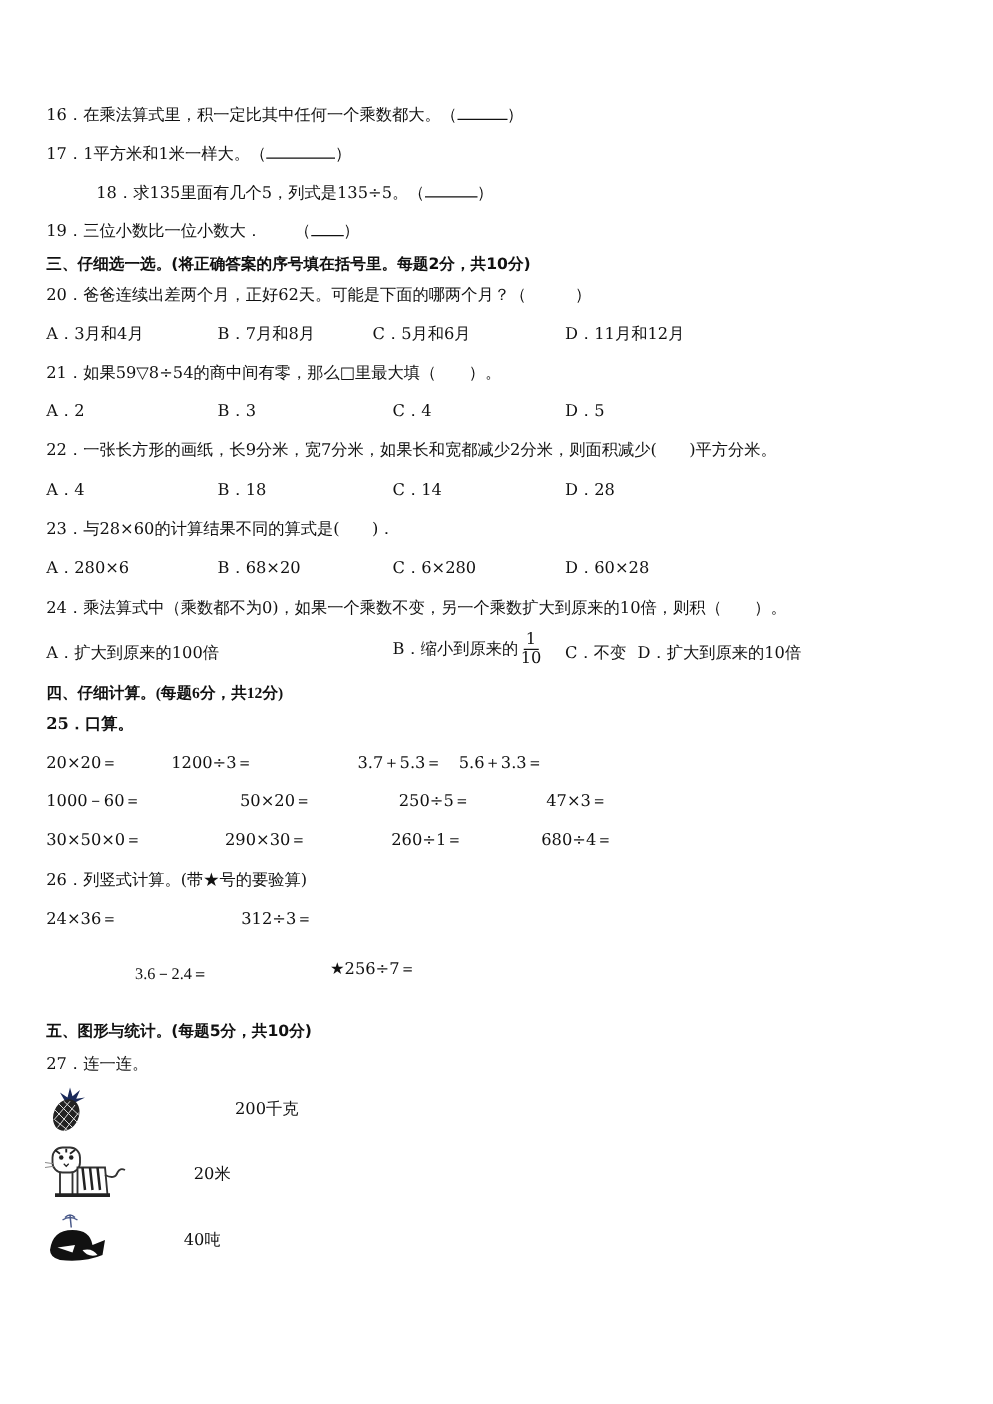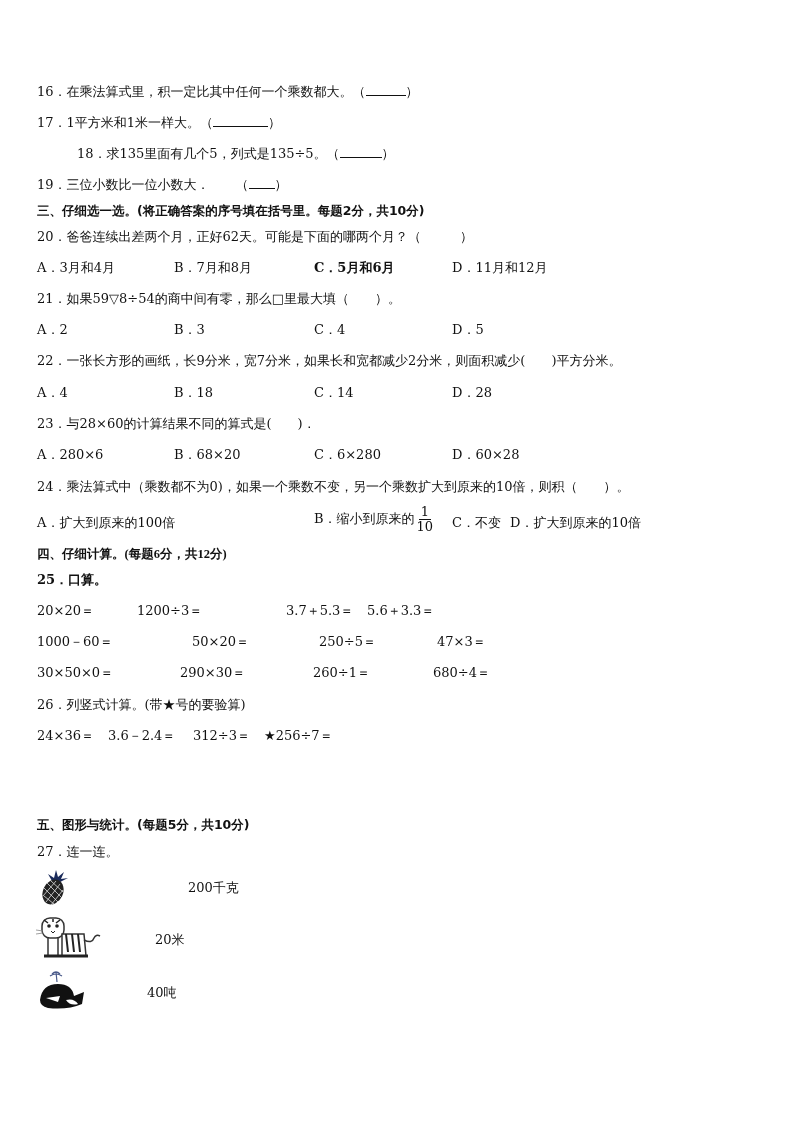--- a/index.html
+++ b/index.html
@@ -30,21 +30,21 @@
 </div>
 <div class="line" style="top:176px;">
   <span>19．三位小数比一位小数大．　　（</span><span class="blank" style="width:26px"></span><span>）</span>
 </div>
 
 <div class="line bold" style="top:202px;">三、仔细选一选。(将正确答案的序号填在括号里。每题2分，共10分)</div>
 
 <div class="line" style="top:228px;">20．爸爸连续出差两个月，正好62天。可能是下面的哪两个月？（　　　）</div>
 <div class="opt" style="top:259px; left:37px;">A．3月和4月</div>
 <div class="opt" style="top:259px; left:174px;">B．7月和8月</div>
-<div class="opt" style="top:259px; left:314px;font-weight:bold;">C．5月和6月</div>
+<div class="opt" style="top:259px; left:298px;">C．5月和6月</div>
 <div class="opt" style="top:259px; left:452px;">D．11月和12月</div>
 
 <div class="line" style="top:290px;">21．如果59▽8÷54的商中间有零，那么□里最大填（　　）。</div>
 <div class="opt" style="top:321px; left:37px;">A．2</div>
 <div class="opt" style="top:321px; left:174px;">B．3</div>
 <div class="opt" style="top:321px; left:314px;">C．4</div>
 <div class="opt" style="top:321px; left:452px;">D．5</div>
 
 <div class="line" style="top:352px;">22．一张长方形的画纸，长9分米，宽7分米，如果长和宽都减少2分米，则面积减少(　　)平方分米。</div>
 <div class="opt" style="top:384px; left:37px;">A．4</div>
@@ -82,23 +82,23 @@
 <div class="opt" style="top:633px; left:319px;">250÷5＝</div>
 <div class="opt" style="top:633px; left:437px;">47×3＝</div>
 
 <div class="opt" style="top:664px; left:37px;">30×50×0＝</div>
 <div class="opt" style="top:664px; left:180px;">290×30＝</div>
 <div class="opt" style="top:664px; left:313px;">260÷1＝</div>
 <div class="opt" style="top:664px; left:433px;">680÷4＝</div>
 
 <div class="line" style="top:696px;">26．列竖式计算。(带★号的要验算)</div>
 <div class="opt" style="top:727px; left:37px;">24×36＝</div>
-<div class="opt" style="top:727px; left:108px;">3.6－2.4＝</div>
+<div class="opt" style="top:770px; left:108px;font-family:Liberation Serif, serif;">3.6－2.4＝</div>
 <div class="opt" style="top:727px; left:193px;">312÷3＝</div>
-<div class="opt" style="top:727px; left:264px;">★256÷7＝</div>
+<div class="opt" style="top:767px; left:264px;">★256÷7＝</div>
 
 <div class="line bold" style="top:816px;">五、图形与统计。(每题5分，共10分)</div>
 <div class="line" style="top:843px;">27．连一连。</div>
 
 <div class="pic" style="left:38px; top:868px;">
   <svg width="34" height="38" viewBox="0 0 34 38">
     <path d="M18 2 L20 9 L26 4 L23 11 L30 10 L22 14 L14 13 L10 6 L16 10 Z" fill="#1a2a5a"></path>
     <ellipse cx="15" cy="24" rx="10" ry="13" transform="rotate(25 15 24)" fill="#222"></ellipse>
     <g stroke="#ddd" stroke-width="0.8">
       <line x1="6" y1="20" x2="20" y2="34"></line>

